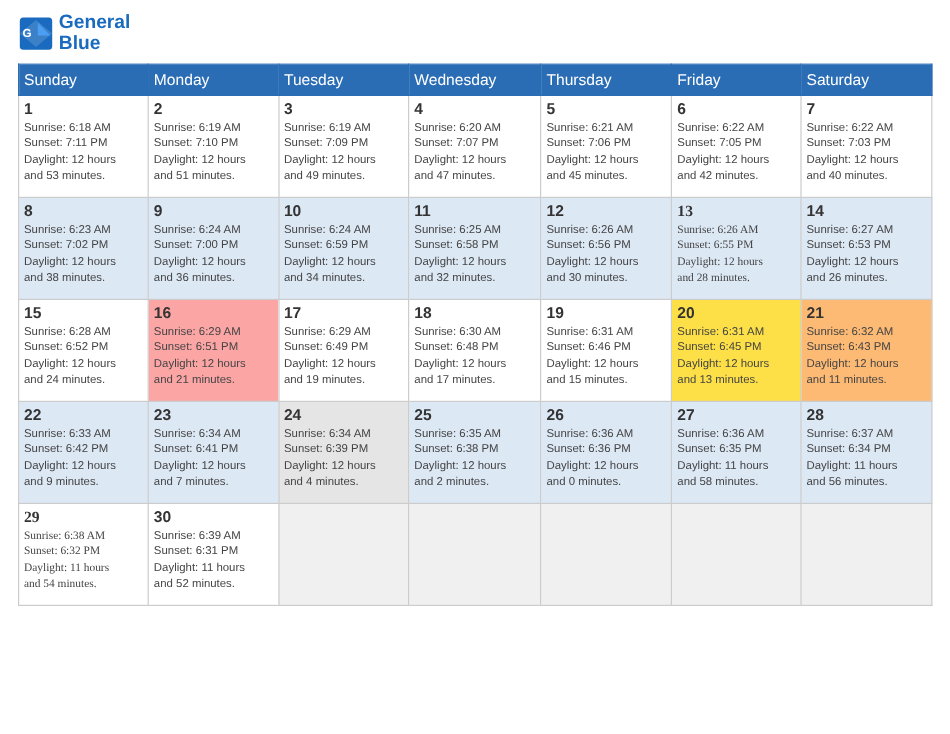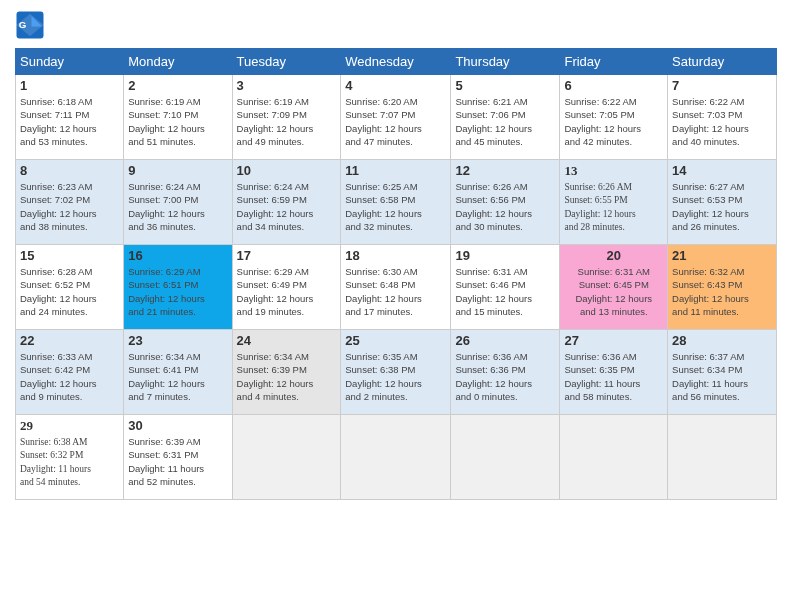--- a/index.html
+++ b/index.html
@@ -87,20 +87,24 @@
 <div class="page">
   <div class="header">
     <div class="logo">
       <svg class="logo-icon" viewBox="0 0 40 40">
         <rect x="2" y="2" width="36" height="36" rx="4" fill="#1a6bbf"></rect>
         <polygon points="20,5 38,20 20,35 2,20" fill="#fff" opacity="0.15"></polygon>
         <text x="5" y="24" font-size="13" font-weight="bold" fill="white" font-family="Arial">G</text>
 
         <polygon points="22,8 36,22 22,22" fill="#4da6ff" opacity="0.8"></polygon>
       </svg>
+      <div>
+        <div style="font-size:16px;font-weight:bold;color:#1a6bbf;line-height:1.1;">General</div>
+        <div style="font-size:16px;font-weight:bold;color:#1a6bbf;line-height:1.1;">Blue</div>
+      </div>
     </div>
     <div class="title-block">
       <div class="month-title"></div>
       <div class="location"></div>
     </div>
   </div>
 
   <table class="calendar">
     <thead>
       <tr>
@@ -217,21 +221,21 @@
           </td>
         </tr>
         <tr>
           <td style="background: rgb(255, 255, 255);">
             <span class="day-num">15</span>
             <div class="day-info" style="white-space: pre-line;">Sunrise: 6:28 AM
 Sunset: 6:52 PM
 Daylight: 12 hours
 and 24 minutes.</div>
           </td>
-          <td style="background: #0ea5e9; margin-top: 28px;">
+          <td style="background: #fca5a5; margin-top: 28px;">
             <span class="day-num">16</span>
             <div class="day-info" style="white-space: pre-line;">Sunrise: 6:29 AM
 Sunset: 6:51 PM
 Daylight: 12 hours
 and 21 minutes.</div>
           </td>
           <td style="background: rgb(255, 255, 255);">
             <span class="day-num">17</span>
             <div class="day-info" style="white-space: pre-line;">Sunrise: 6:29 AM
 Sunset: 6:49 PM
@@ -245,21 +249,21 @@
 Daylight: 12 hours
 and 17 minutes.</div>
           </td>
           <td style="background: rgb(255, 255, 255);">
             <span class="day-num">19</span>
             <div class="day-info" style="white-space: pre-line;">Sunrise: 6:31 AM
 Sunset: 6:46 PM
 Daylight: 12 hours
 and 15 minutes.</div>
           </td>
-          <td style="background: #f9a8d4; text-align: center;">
+          <td style="background: #fde047;">
             <span class="day-num">20</span>
             <div class="day-info" style="white-space: pre-line;">Sunrise: 6:31 AM
 Sunset: 6:45 PM
 Daylight: 12 hours
 and 13 minutes.</div>
           </td>
           <td style="background: #fdba74;">
             <span class="day-num">21</span>
             <div class="day-info" style="white-space: pre-line;">Sunrise: 6:32 AM
 Sunset: 6:43 PM

